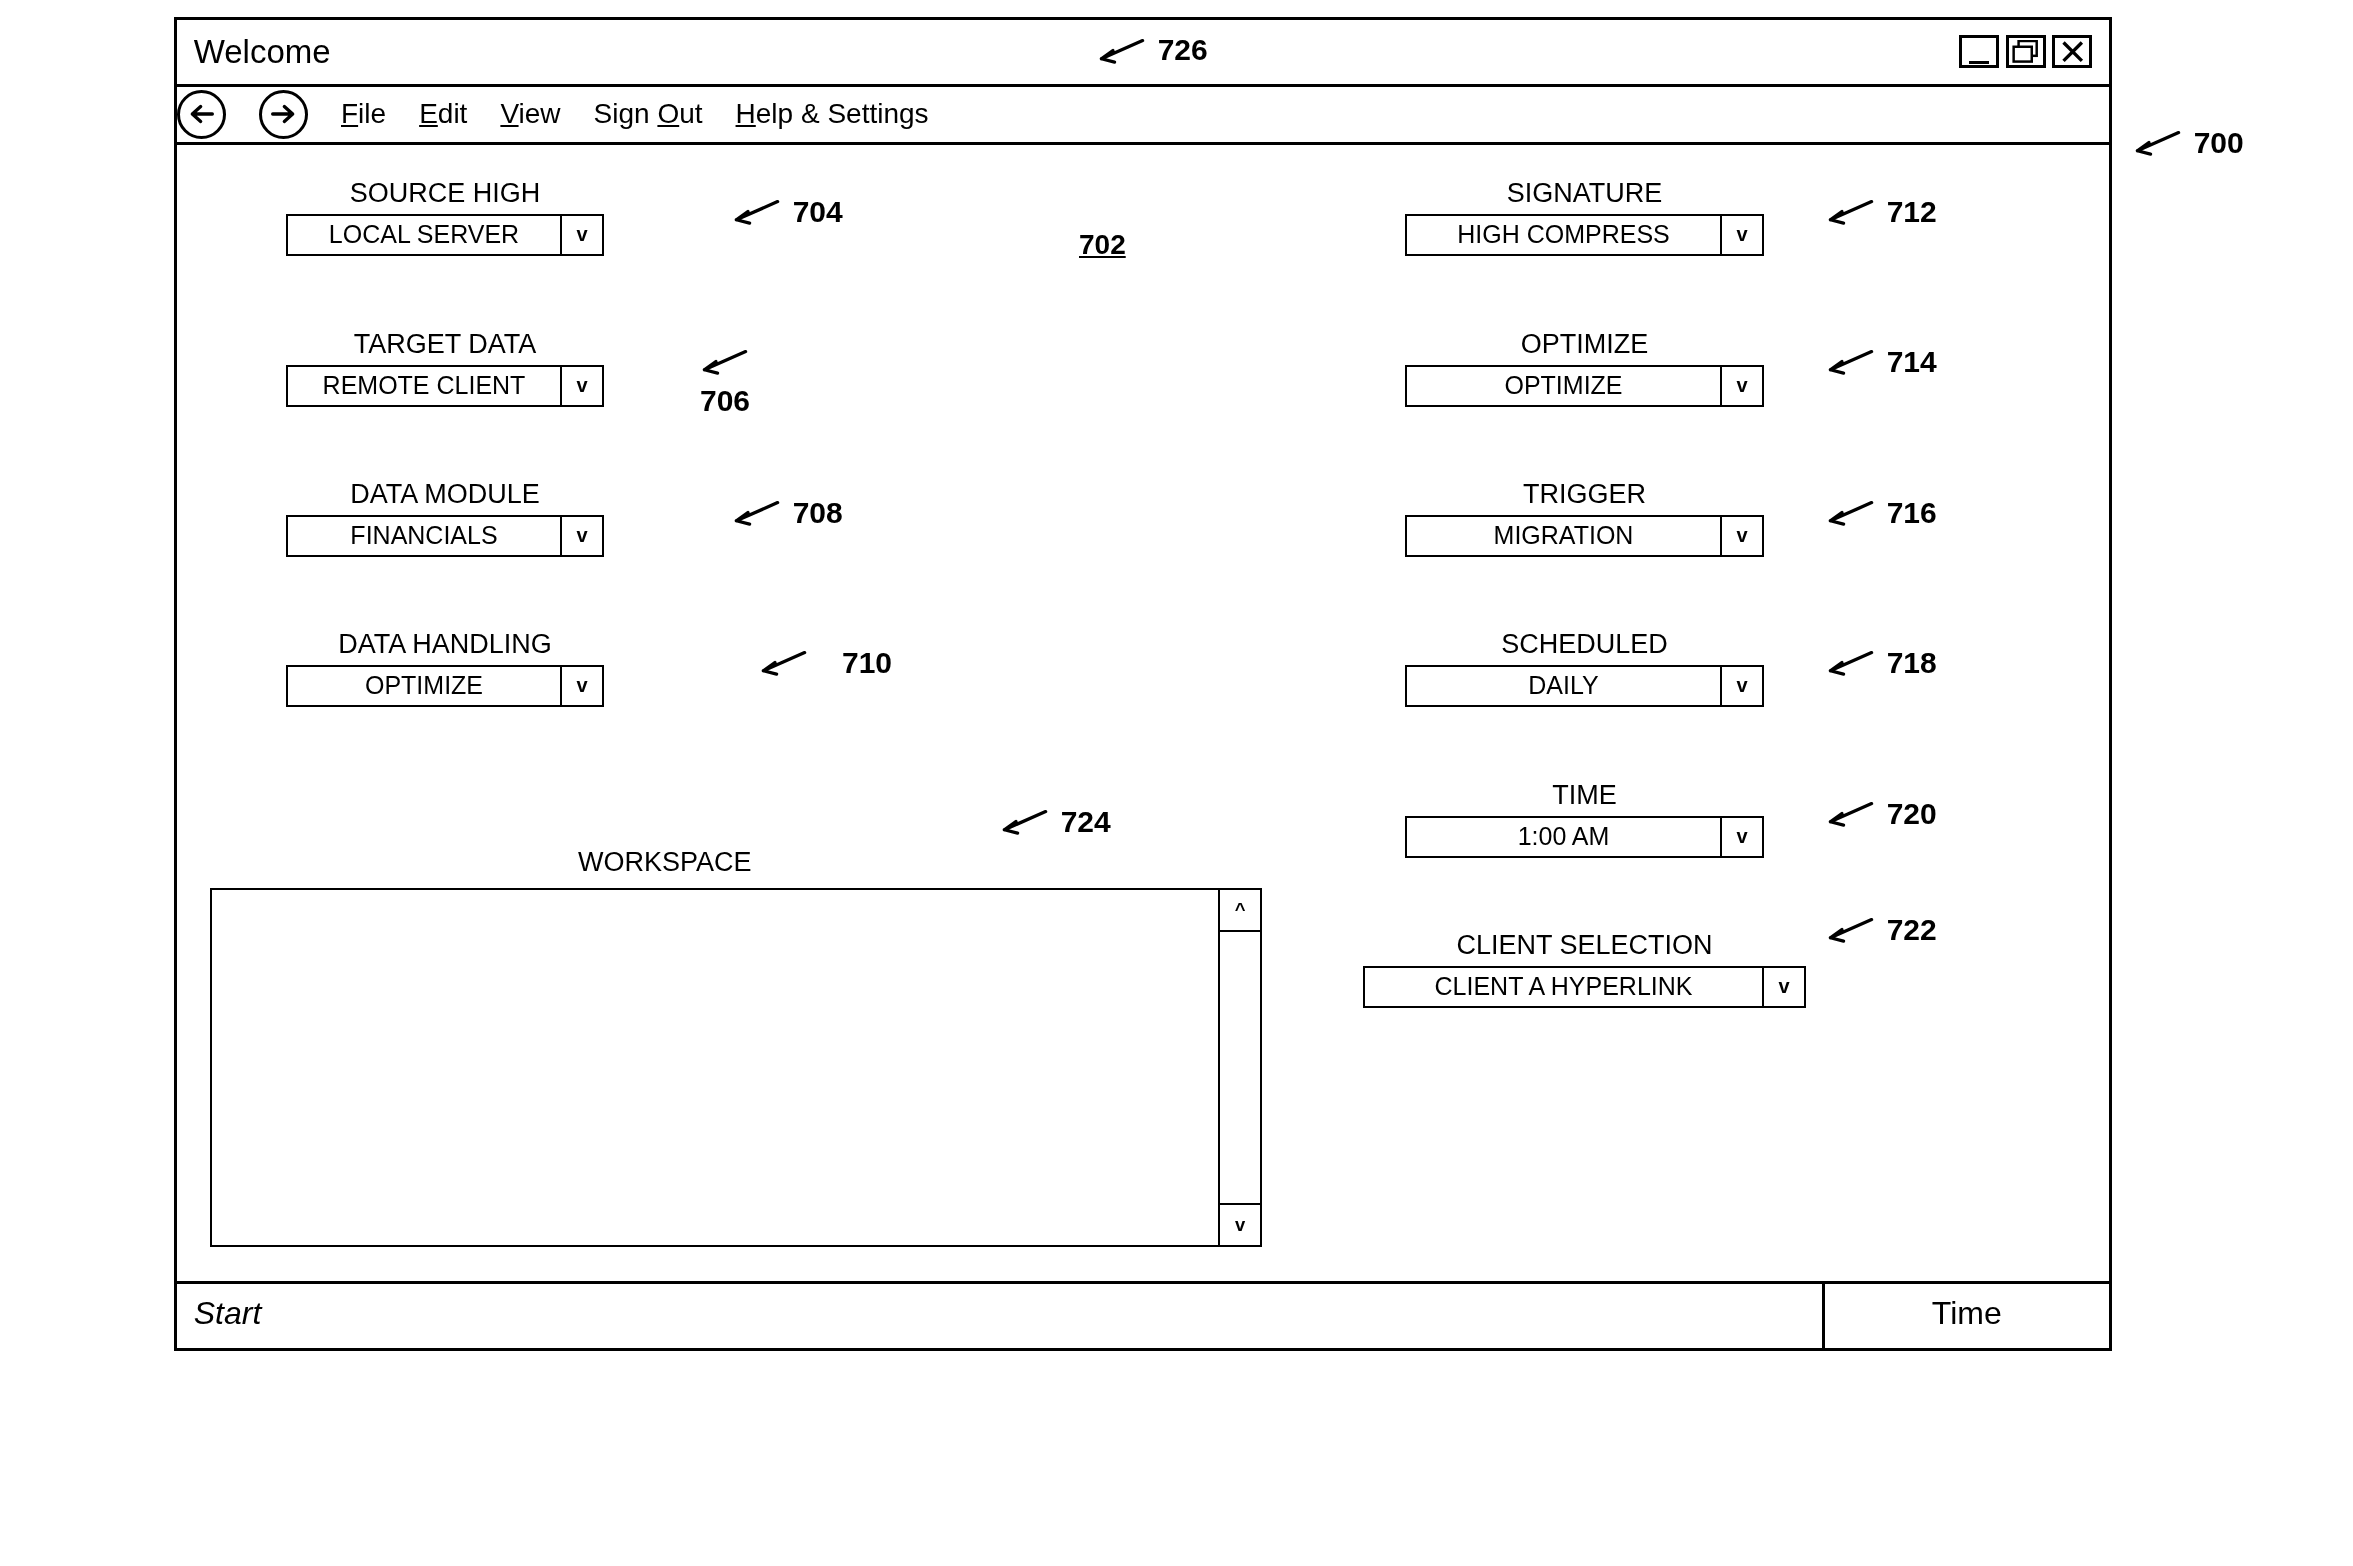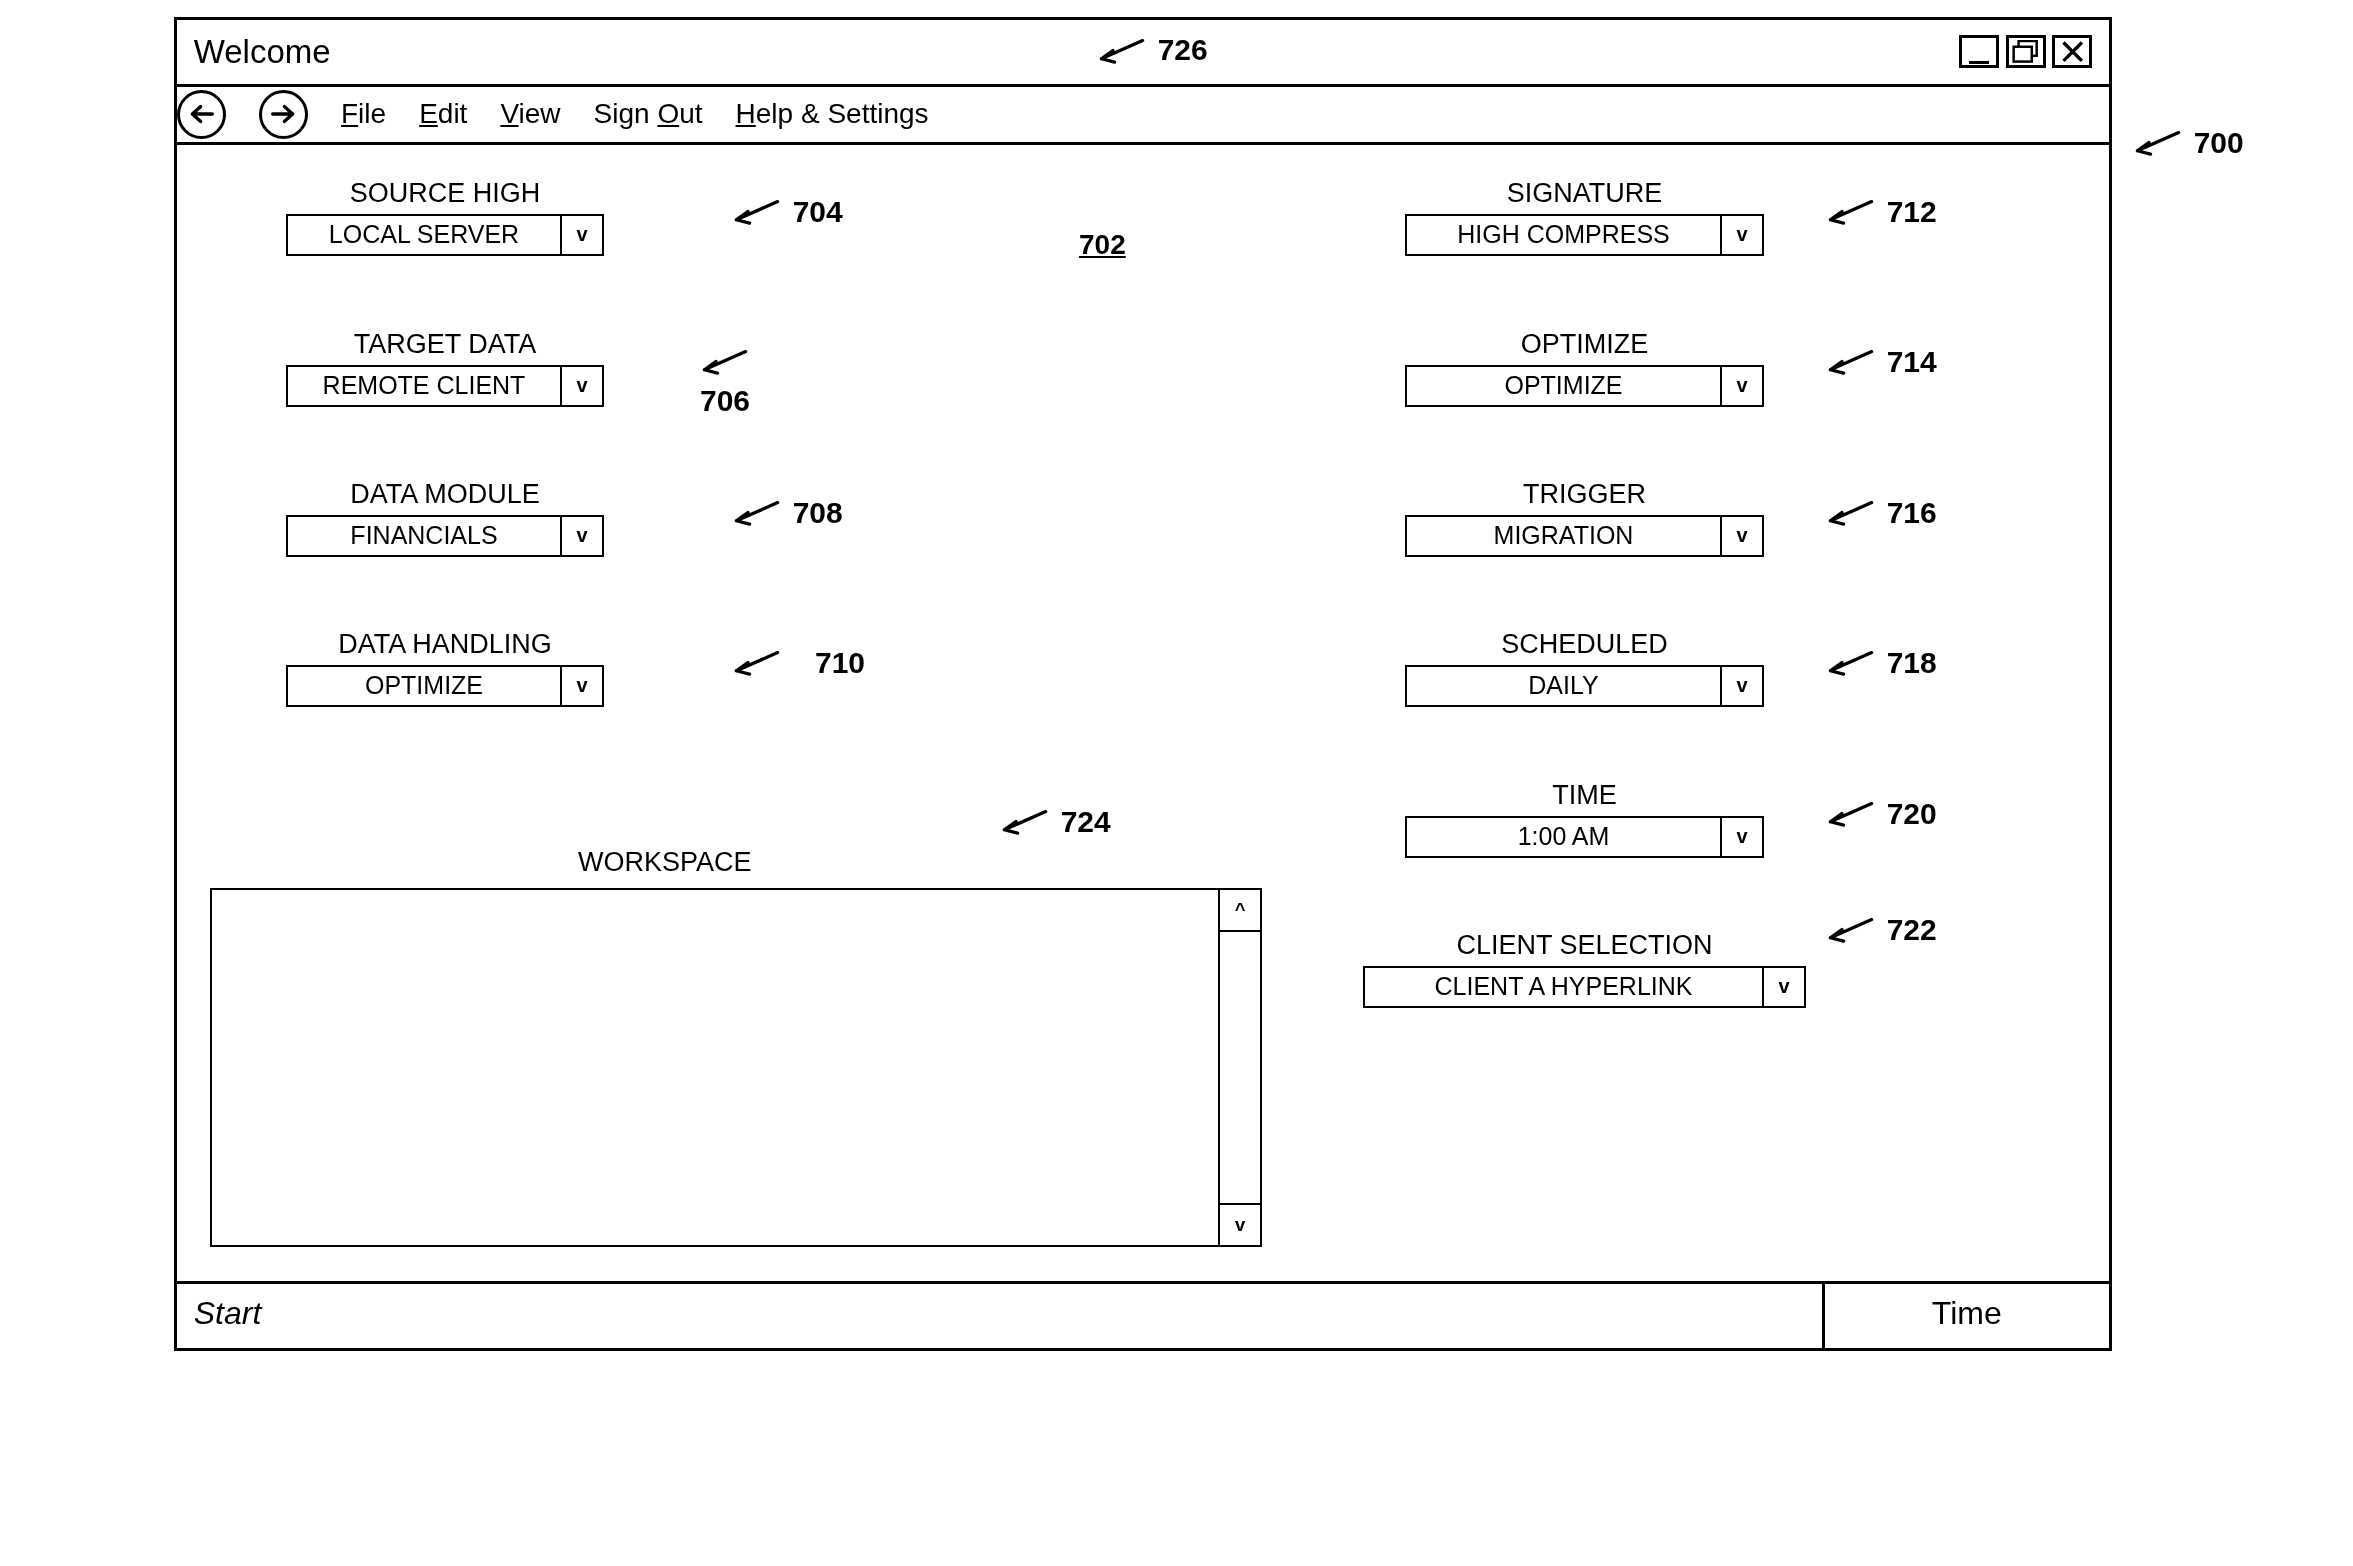--- a/index.html
+++ b/index.html
@@ -203,21 +203,21 @@
             <path d="M60 8 L10 30 M10 30 L24 20 M10 30 L26 34" stroke="#000" stroke-width="4" fill="none" stroke-linecap="round"></path>
           </svg>
         <span class="num">706</span>
       </div>
       <div class="callout" style="left:551px;top:351px;">
         <svg class="arrow-svg" viewBox="0 0 70 40">
             <path d="M60 8 L10 30 M10 30 L24 20 M10 30 L26 34" stroke="#000" stroke-width="4" fill="none" stroke-linecap="round"></path>
           </svg>
         <span class="num">708</span>
       </div>
-      <div class="callout" style="left:551px;top:501px;gap:29px;">
+      <div class="callout" style="left:578px;top:501px;gap:29px;">
         <svg class="arrow-svg" viewBox="0 0 70 40">
             <path d="M60 8 L10 30 M10 30 L24 20 M10 30 L26 34" stroke="#000" stroke-width="4" fill="none" stroke-linecap="round"></path>
           </svg>
         <span class="num">710</span>
       </div>
       <div class="callout" style="left:819px;top:660px;">
         <svg class="arrow-svg" viewBox="0 0 70 40">
             <path d="M60 8 L10 30 M10 30 L24 20 M10 30 L26 34" stroke="#000" stroke-width="4" fill="none" stroke-linecap="round"></path>
           </svg>
         <span class="num">724</span>

